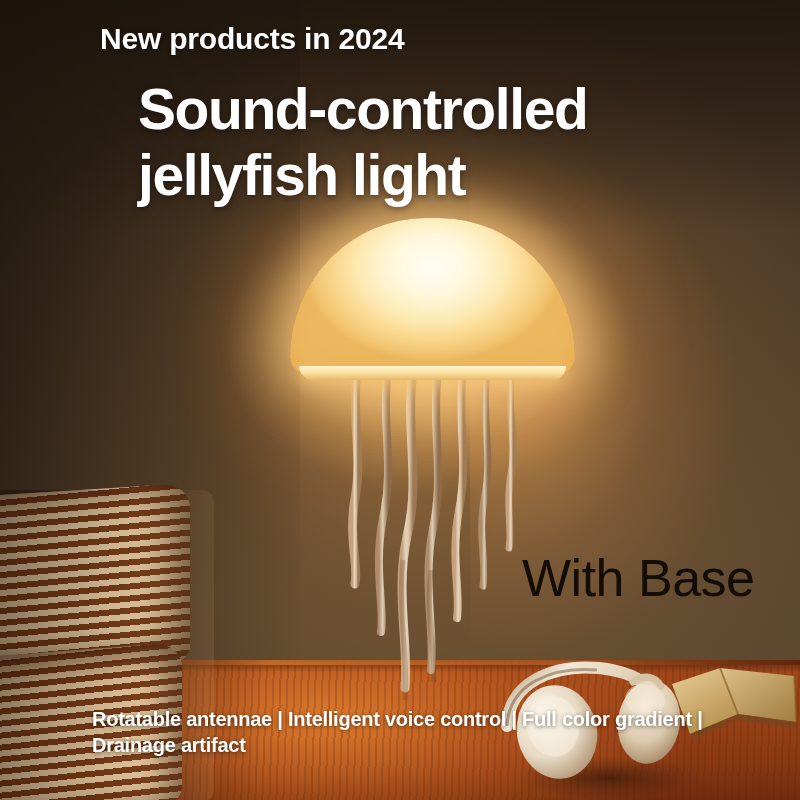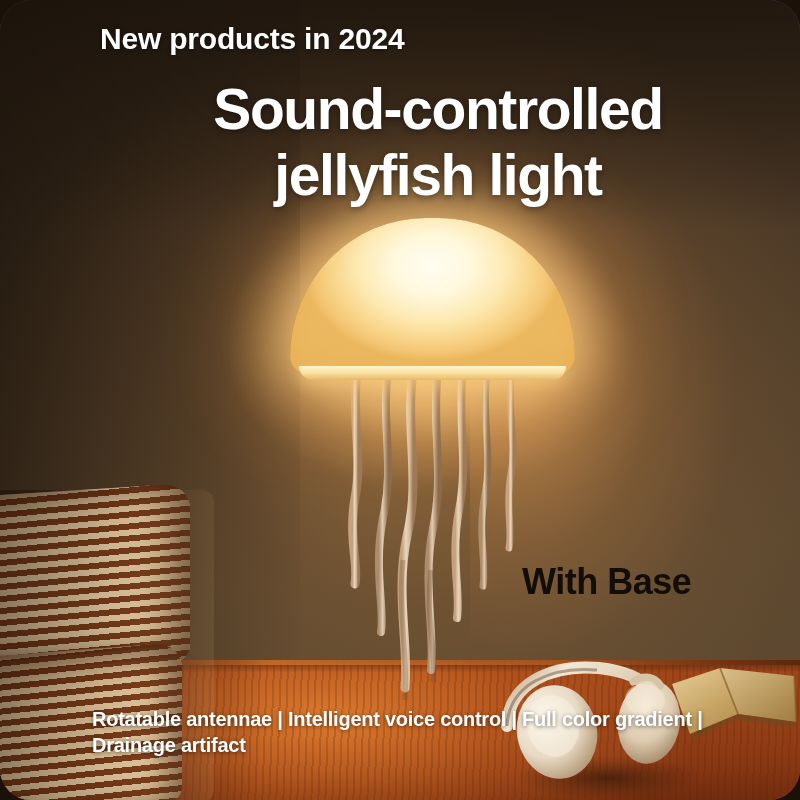--- a/index.html
+++ b/index.html
@@ -6,21 +6,20 @@
   html,body { background:#1a1208; }
   body {
     font-family:"Liberation Sans", sans-serif;
     display:flex; align-items:flex-start; justify-content:flex-start;
   }
   #stage {
     position:relative;
     width:800px; height:800px;
     overflow:hidden;
     background:#a21caf;
-    border-radius:31px;
   }
 
   
   .wall {
     position:absolute; left:0; top:0; width:800px; height:692px;
     background:
       radial-gradient(ellipse 300px 230px at 420px 330px,
         rgba(255,214,140,0.88) 0%,
         rgba(240,180,104,0.60) 26%,
         rgba(208,146,78,0.34) 48%,
@@ -150,25 +149,24 @@
     position:absolute; left:100px; top:22px;
     font-size:30px; font-weight:bold; color:#ffffff;
     letter-spacing:-0.2px; line-height:1.1;
     text-shadow:0 1px 4px rgba(0,0,0,0.45);
   }
   .headline {
     position:absolute; left:138px; top:76px; width:600px;
     font-size:57px; font-weight:bold; color:#ffffff;
     line-height:1.16; letter-spacing:-1.4px;
     text-shadow:0 2px 7px rgba(0,0,0,0.40);
-    text-align:center;
   }
   .with-base {
-    position:absolute; left:522px; top:564px;
-    font-size:36px; font-weight:700; color:#120d07;
+    position:absolute; left:522px; top:552px;
+    font-size:52px; font-weight:400; color:#120d07;
     letter-spacing:-0.5px; line-height:1;
   }
   .features {
     position:absolute; left:92px; top:706px; width:665px;
     font-size:20px; font-weight:bold; color:#ffffff;
     line-height:1.30; letter-spacing:-0.25px;
     text-shadow:0 1px 4px rgba(0,0,0,0.55);
   }
 </style>
 </head>

